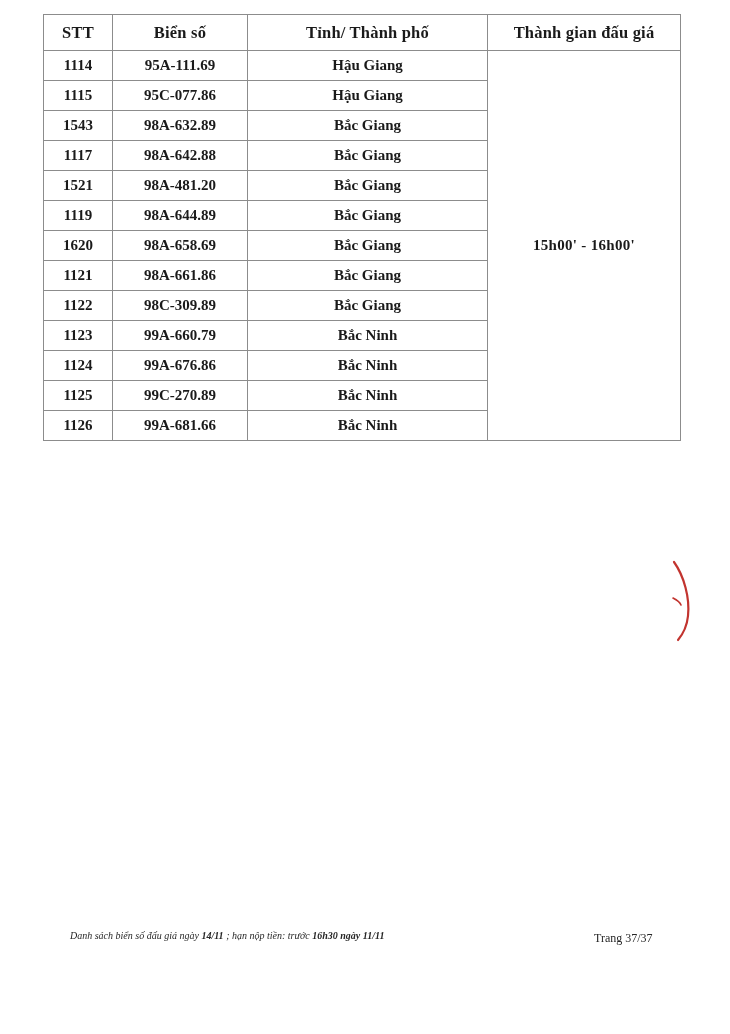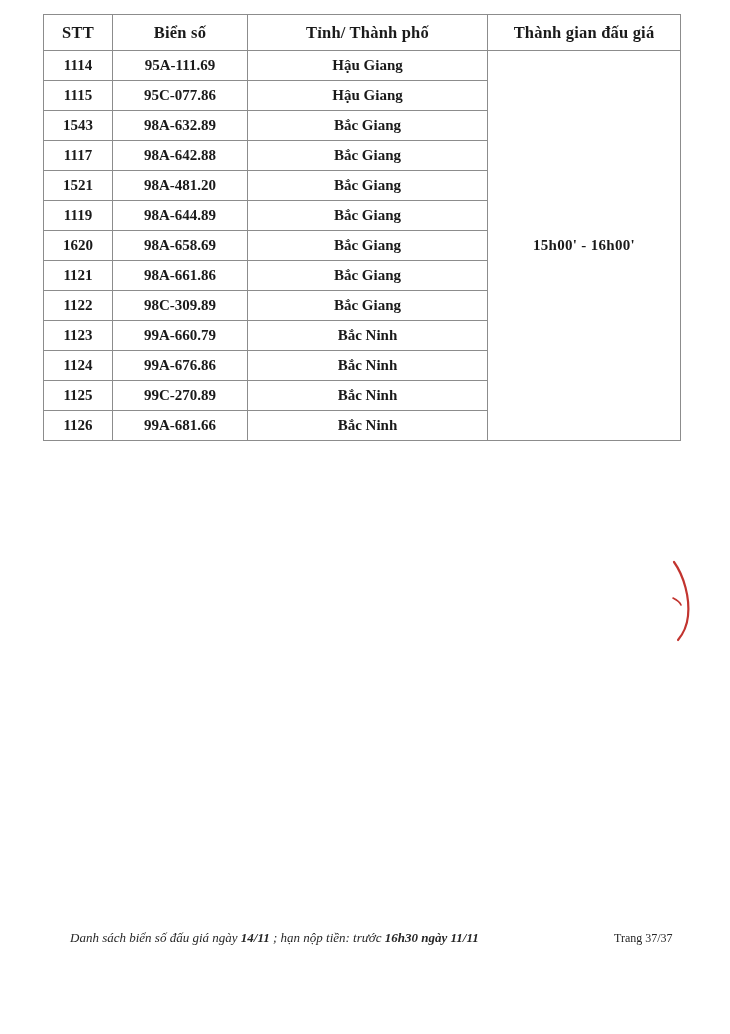--- a/index.html
+++ b/index.html
@@ -83,32 +83,32 @@
     position: absolute;
     left: 0;
     top: 930px;
     width: 730px;
     height: 24px;
   }
   .footer-left {
     position: absolute;
     left: 70px;
     top: 0;
-    font-size: 13px;
+    font-size: 10px;
     font-style: italic;
     color: #262626;
     white-space: nowrap;
   }
   .footer-left b {
     font-weight: bold;
     font-style: italic;
   }
   .footer-right {
     position: absolute;
-    left: 614px;
+    left: 594px;
     top: 1px;
     font-size: 12px;
     color: #262626;
     white-space: nowrap;
   }
 </style>
 </head>
 <body>
 
 <div class="page">

